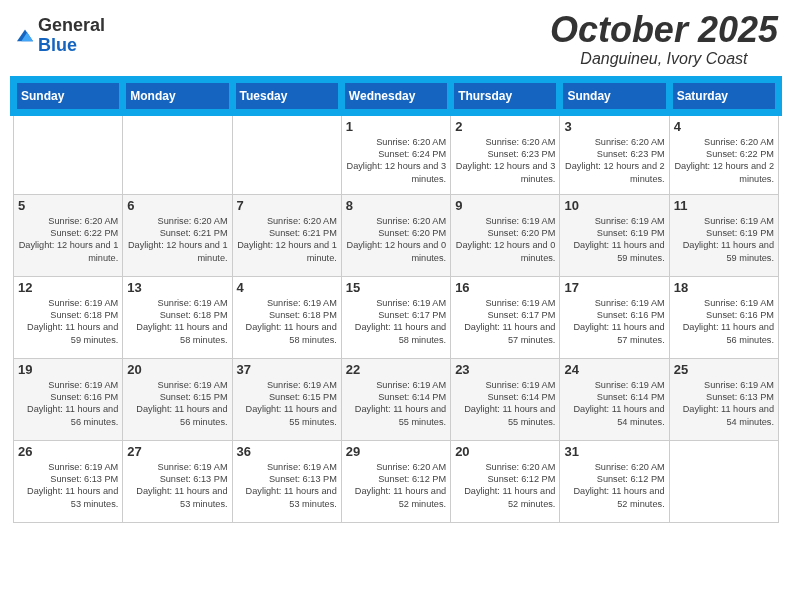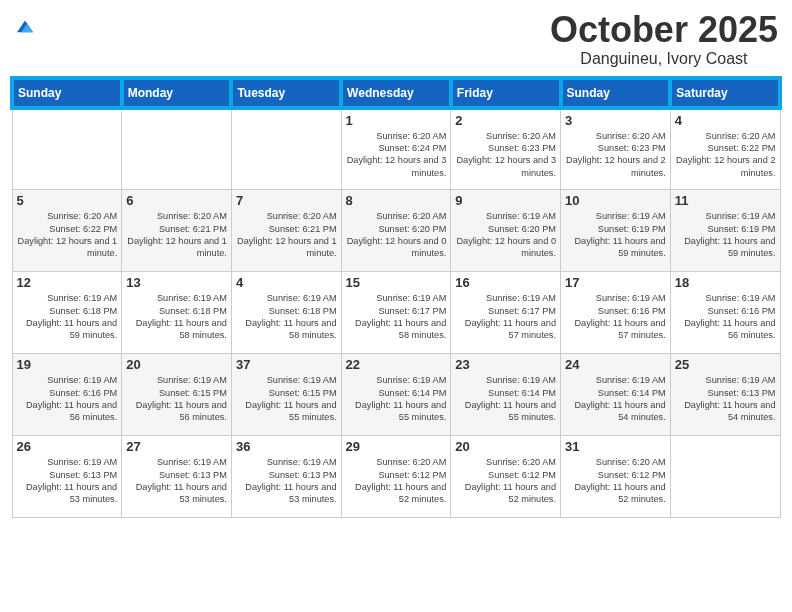--- a/index.html
+++ b/index.html
@@ -37,20 +37,21 @@
       font-weight: bold;
       color: #1565c0;
     }
     .logo-icon {
       width: 22px;
       height: 22px;
       margin-right: 2px;
     }
     .title-block {
       text-align: right;
+      font-style: italic;
     }
     .month-title {
       font-size: 36px;
       font-weight: bold;
       color: #333;
       line-height: 1.1;
     }
     .subtitle {
       font-size: 16px;
       color: #333;
@@ -61,21 +62,21 @@
       border-collapse: collapse;
       table-layout: fixed;
     }
     thead tr th {
       background-color: #1565c0;
       color: #fff;
       font-size: 12px;
       font-weight: bold;
       padding: 6px 4px;
       text-align: left;
-      border: 4px solid #0ea5e9;
+      border: 7px solid #0ea5e9;
     }
     tbody tr td {
       vertical-align: top;
       border: 1px solid #ccc;
       padding: 3px 4px;
       font-size: 9.5px;
       color: #333;
       height: 82px;
       background: #fff;
     }
@@ -101,35 +102,39 @@
   </style>
 </head>
 <body>
 
 <div class="header">
   <div class="logo">
     <svg class="logo-icon" viewBox="0 0 30 30" xmlns="http://www.w3.org/2000/svg">
       <polygon points="4,22 15,6 26,22" fill="#1565c0"></polygon>
       <polygon points="10,22 18,10 26,22" fill="#42a5f5"></polygon>
     </svg>
+    <div class="logo-text">
+      <span class="logo-general">General</span>
+      <span class="logo-blue">Blue</span>
+    </div>
   </div>
   <div class="title-block">
     <div class="month-title">October 2025</div>
     <div class="subtitle">Danguineu, Ivory Coast</div>
   </div>
 </div>
 
 <table>
   <thead>
     <tr>
     <th>Sunday</th>
         <th>Monday</th>
         <th>Tuesday</th>
         <th>Wednesday</th>
-        <th>Friday</th>
+        <th>Thursday</th>
         <th>Sunday</th>
         <th>Saturday</th>
       </tr>
   </thead>
   <tbody id="calendar-body">
   <tr>
         <td class="empty-cell"></td>
         <td class="empty-cell"></td>
         <td class="empty-cell"></td>
         <td>

